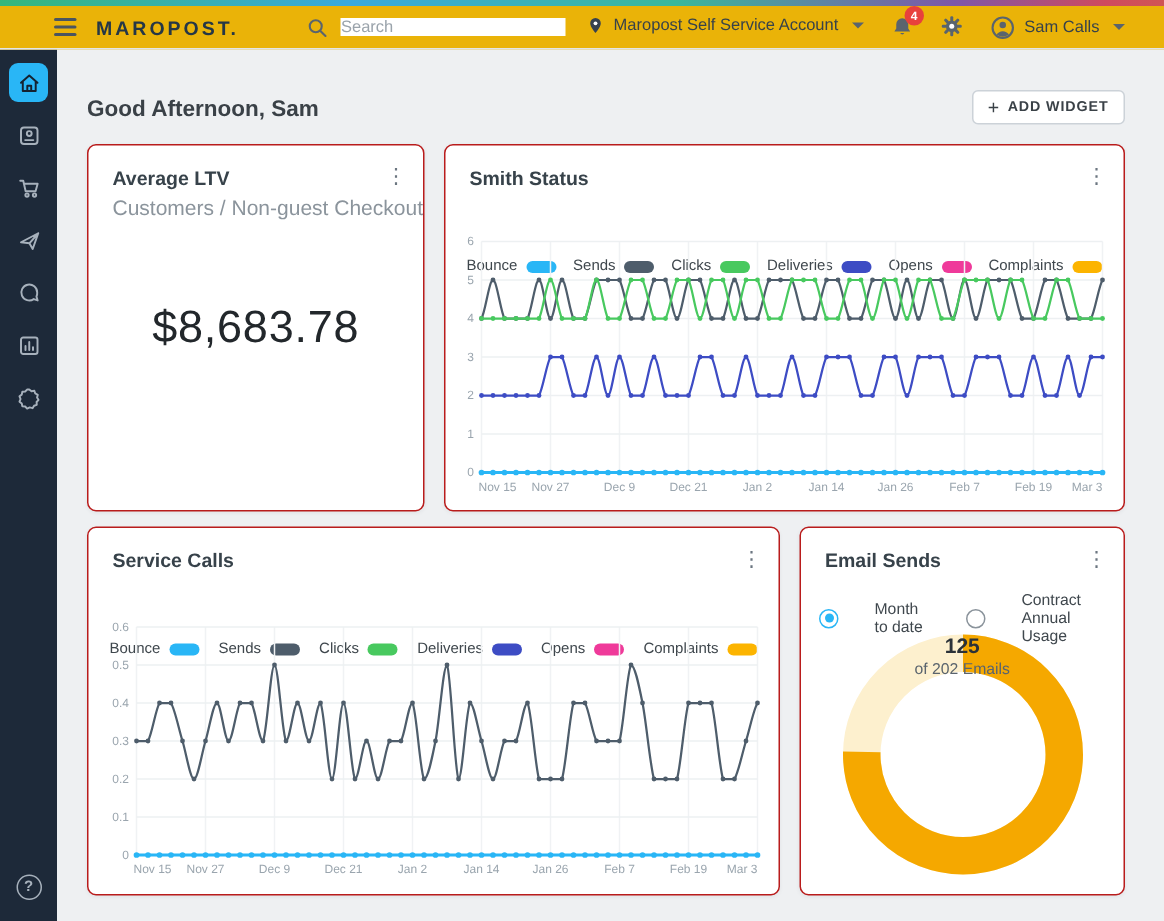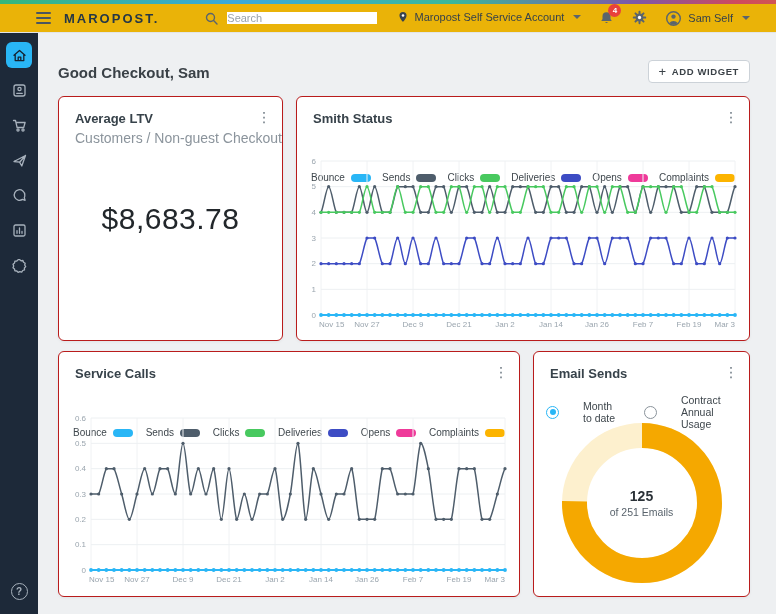--- a/index.html
+++ b/index.html
@@ -65,21 +65,21 @@
   #chart-order   { left:6px; top:58px; }
   #chart-service { left:6px; top:60px; }
 
   
   #email-opts { position:absolute; left:12px; right:6px; top:42px; display:flex; align-items:center; gap:24px; font-size:10.5px; color:#3f474d; }
   .radio { width:13px; height:13px; border-radius:50%; border:1.6px solid #8a939b; display:inline-flex; align-items:center; justify-content:center; flex:none; cursor:pointer; }
   .radio.sel { border-color:#29b6f6; }
   .radio.sel::after { content:""; width:6px; height:6px; border-radius:50%; background:#29b6f6; }
   .radio-label { cursor:pointer; }
   #donut-wrap { position:absolute; left:50%; top:70px; transform:translateX(-50%); width:162px; height:162px; }
-  #donut-center { position:absolute; inset:0; display:flex; flex-direction:column; align-items:center; justify-content:center; pointer-events:none; }
+  #donut-center { position:absolute; inset:0; display:flex; flex-direction:column; align-items:center; pointer-events:none; }
   #donut-center .v { font-size:14px; font-weight:700; color:#2b3238; }
   #donut-center .l { font-size:10.5px; color:#5a646d; margin-top:2px; }
 
   svg text { font-family:"Liberation Sans",sans-serif; }
 </style>
 </head>
 <body>
 
 <div id="brand-grad"></div>
 
@@ -128,21 +128,21 @@
         </g>
         <circle cx="9" cy="9" r="2" fill="#fff"></circle>
       </svg>
     </div>
     <div class="tb-item">
       <svg width="17" height="17" viewBox="0 0 18 18">
         <circle cx="9" cy="9" r="7.2" fill="none" stroke="#5a646d" stroke-width="1.5"></circle>
         <circle cx="9" cy="7" r="2.3" fill="#5a646d"></circle>
         <path d="M4.6 13.8a5.4 5.4 0 0 1 8.8 0 7.2 7.2 0 0 1-8.8 0z" fill="#5a646d"></path>
       </svg>
-      <span>Sam Self</span>
+      <span>Sam Calls</span>
       <span class="caret"></span>
     </div>
   </div>
 </header>
 
 <nav id="sidebar">
   <div class="sb-item active">
     <svg width="17" height="17" viewBox="0 0 17 17">
       <path d="M3 8.2 8.5 3.4 14 8.2 M4.2 7.3 V13.6 H12.8 V7.3 M7.2 13.6 V10.2 H9.8 V13.6"></path>
     </svg>
@@ -179,21 +179,21 @@
   </div>
   <div class="sb-item">
     <svg width="17" height="17" viewBox="0 0 17 17">
       <path d="M8.5 2.6 l1.5 1.2 1.9-.3 .6 1.8 1.7 .9 -.5 1.8 1 1.6 -1.3 1.4 .1 1.9 -1.8 .6 -1 1.6 -1.9-.5 -1.7 .8 -1.3-1.4 -1.9-.1 -.4-1.9 -1.5-1.2 .7-1.8 -.7-1.8 1.5-1.1 .4-1.9 1.9-.2 1.4-1.4z"></path>
     </svg>
   </div>
   <div id="sb-help">?</div>
 </nav>
 
 <main>
-  <h1 id="greeting">Good Checkout, Sam</h1>
+  <h1 id="greeting">Good Afternoon, Sam</h1>
   <button id="add-widget">
     <span class="plus">+</span>
     <span>ADD WIDGET</span>
   </button>
 
   <section class="card" id="card-ltv">
     <div class="card-title">Average LTV</div>
     <button class="kebab">⋮</button>
     <div class="card-sub">Customers / Non-guest Checkout</div>
     <div id="ltv-value">$8,683.78</div>
@@ -677,17 +677,17 @@
       <span class="radio-label">Month to date</span>
       <span class="radio"></span>
       <span class="radio-label">Contract Annual Usage</span>
     </div>
     <div id="donut-wrap"><svg width="162" height="162" viewBox="0 0 162 162">
           <circle cx="81" cy="81" r="67.5" fill="none" stroke="#fdf0ce" stroke-width="25"></circle>
           <circle cx="81" cy="81" r="67.5" fill="none" stroke="#f5a800" stroke-width="25" stroke-dasharray="319.36371102004676 424.11500823462205" transform="rotate(-90 81 81)"></circle>
         </svg>
       <div id="donut-center">
         <span class="v">125</span>
-        <span class="l">of 251 Emails</span>
+        <span class="l">of 202 Emails</span>
       </div>
     </div>
   </section>
 </main>
 
 </body></html>

